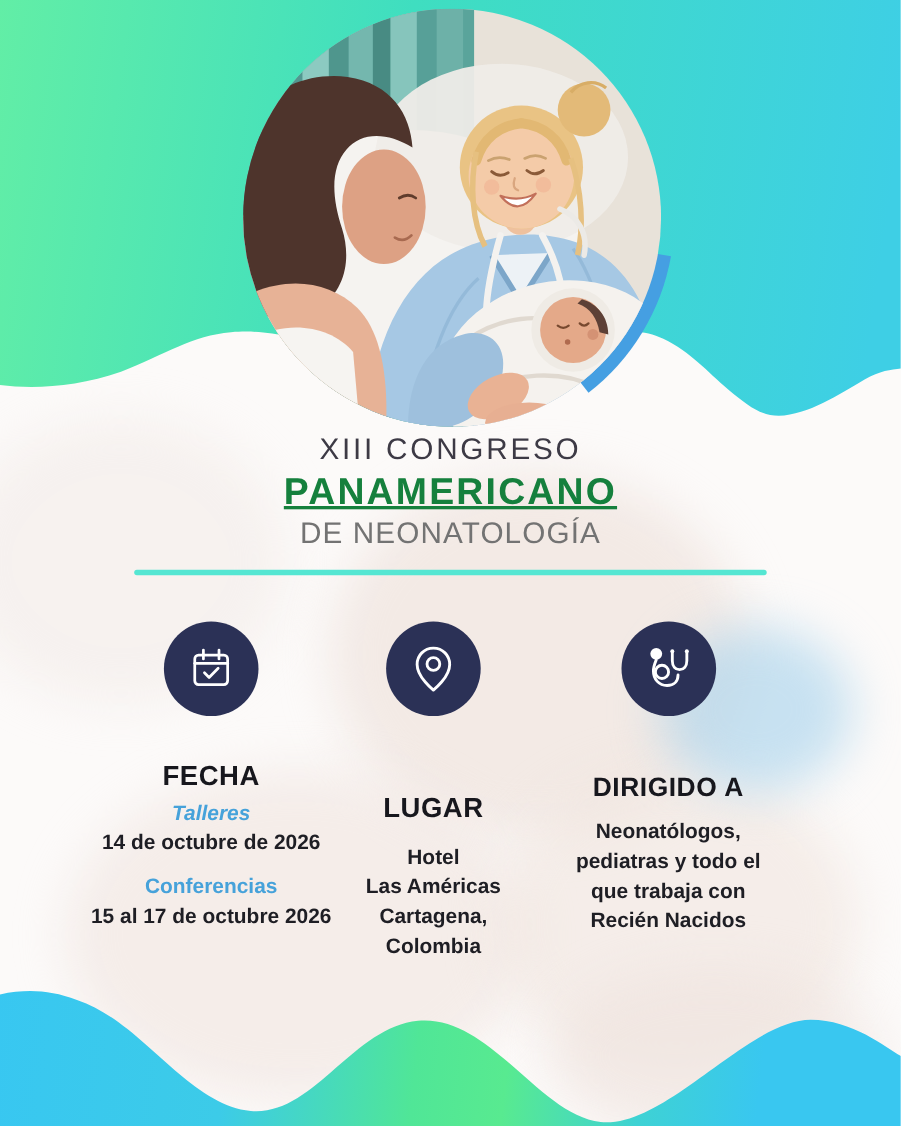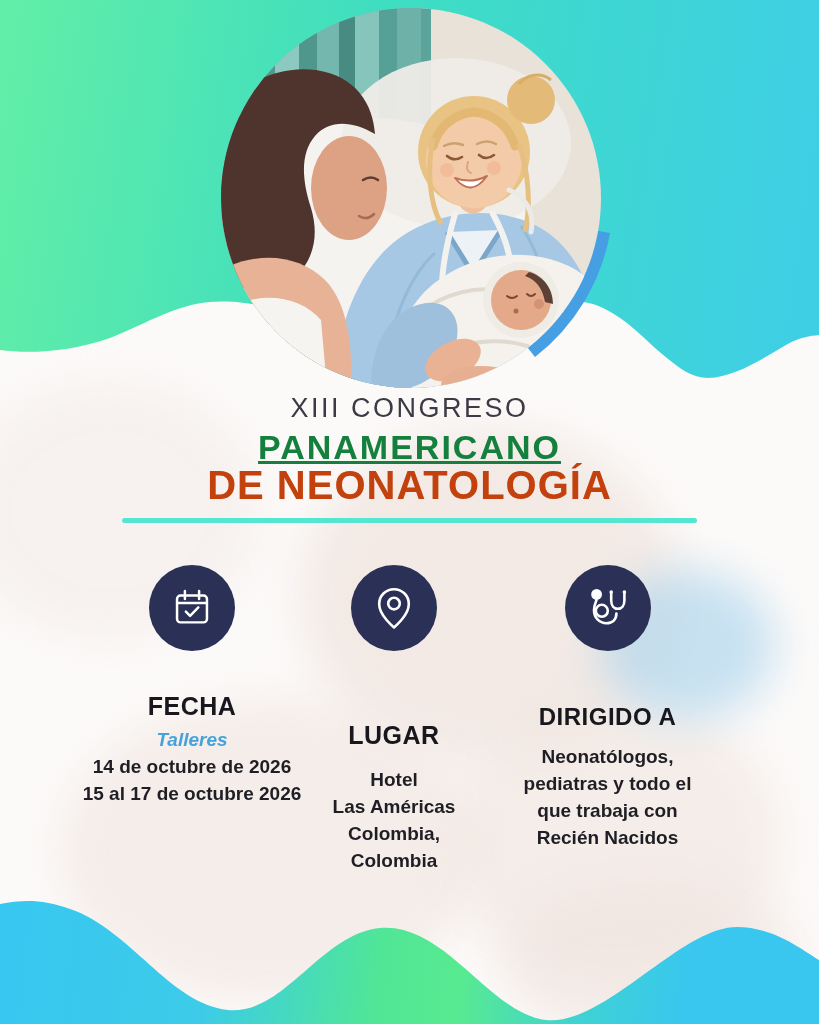--- a/index.html
+++ b/index.html
@@ -20,21 +20,21 @@
   .bottom-wave{position:absolute;left:0;bottom:0;width:819px;height:160px;z-index:1;}
 
   .hero{
     position:absolute;left:221px;top:8px;width:380px;height:380px;
     border-radius:50%;overflow:hidden;z-index:3;
   }
 
   .title-block{position:absolute;left:0;top:389px;width:100%;text-align:center;z-index:2;}
   .title-line-1{font-size:27px;font-weight:500;letter-spacing:2.5px;color:#3d3a45;line-height:39px;}
   .title-line-2{font-size:34px;font-weight:800;letter-spacing:2px;color:#15803d;line-height:38px;margin-top:0;text-decoration:underline;}
-  .title-line-3{font-size:40px;font-weight:700;letter-spacing:1px;color:#c2410c;line-height:39px;}
+  .title-line-3{font-size:27px;font-weight:400;letter-spacing:1px;color:#737373;line-height:39px;}
 
   .divider{position:absolute;left:122px;top:518px;width:575px;height:5px;
     background:#55e6d2;border-radius:3px;z-index:2;}
 
   .col{position:absolute;top:565px;text-align:center;z-index:2;}
   .col-1{left:82px;width:220px;}
   .col-2{left:314px;width:160px;}
   .col-3{left:500px;width:215px;}
   .icon-circle{
     width:86px;height:86px;border-radius:50%;background:#2b3156;
@@ -198,34 +198,35 @@
         <rect x="4.2" y="5.5" width="15.6" height="14" rx="1.8"></rect>
         <line x1="4.2" y1="9.4" x2="19.8" y2="9.4"></line>
         <line x1="8.3" y1="3.1" x2="8.3" y2="7.3"></line>
         <line x1="15.7" y1="3.1" x2="15.7" y2="7.3"></line>
         <polyline points="8.8,13.9 11,16.1 15.3,11.7"></polyline>
       </svg>
     </div>
     <div class="col-heading">FECHA</div>
     <div class="accent italic m-top-6">Talleres</div>
     <div class="line">14 de octubre de 2026</div>
+    <div class="accent m-top-14">Conferencias</div>
     <div class="line">15 al 17 de octubre 2026</div>
   </div>
 
   <div class="col col-2">
     <div class="icon-circle">
       <svg width="48" height="48" viewBox="0 0 24 24" fill="none" stroke="#ffffff" stroke-width="1.3" stroke-linecap="round" stroke-linejoin="round">
         <path d="M12,2.6 C7.8,2.6 4.6,5.9 4.6,10 C4.6,12.8 6.4,15.8 8.3,18 C10,20 11.4,21.2 12,21.7 C12.6,21.2 14,20 15.7,18 C17.6,15.8 19.4,12.8 19.4,10 C19.4,5.9 16.2,2.6 12,2.6 Z"></path>
         <circle cx="12" cy="9.8" r="2.9"></circle>
       </svg>
     </div>
     <div class="col-heading">LUGAR</div>
     <div class="line m-top-16">Hotel</div>
     <div class="line">Las Américas</div>
-    <div class="line">Colombia,</div>
+    <div class="line">Cartagena,</div>
     <div class="line">Colombia</div>
   </div>
 
   <div class="col col-3">
     <div class="icon-circle">
       <svg width="48" height="48" viewBox="0 0 24 24" fill="none" stroke="#ffffff" stroke-width="1.3" stroke-linecap="round" stroke-linejoin="round">
         <circle cx="6.3" cy="5.2" r="2.7" fill="#ffffff" stroke="none"></circle>
         <path d="M6.3,7.9 C5.6,9.6 5,11 5,13 C5,16.8 7.6,19.6 11.2,19.6 C14.4,19.6 16.2,17.6 16.2,14.8"></path>
         <circle cx="8.9" cy="13.4" r="3"></circle>
         <path d="M13.6,4.4 L13.6,8.3 C13.6,10.8 15,12.4 16.9,12.4 C18.8,12.4 20.2,10.8 20.2,8.3 L20.2,4.4"></path>

